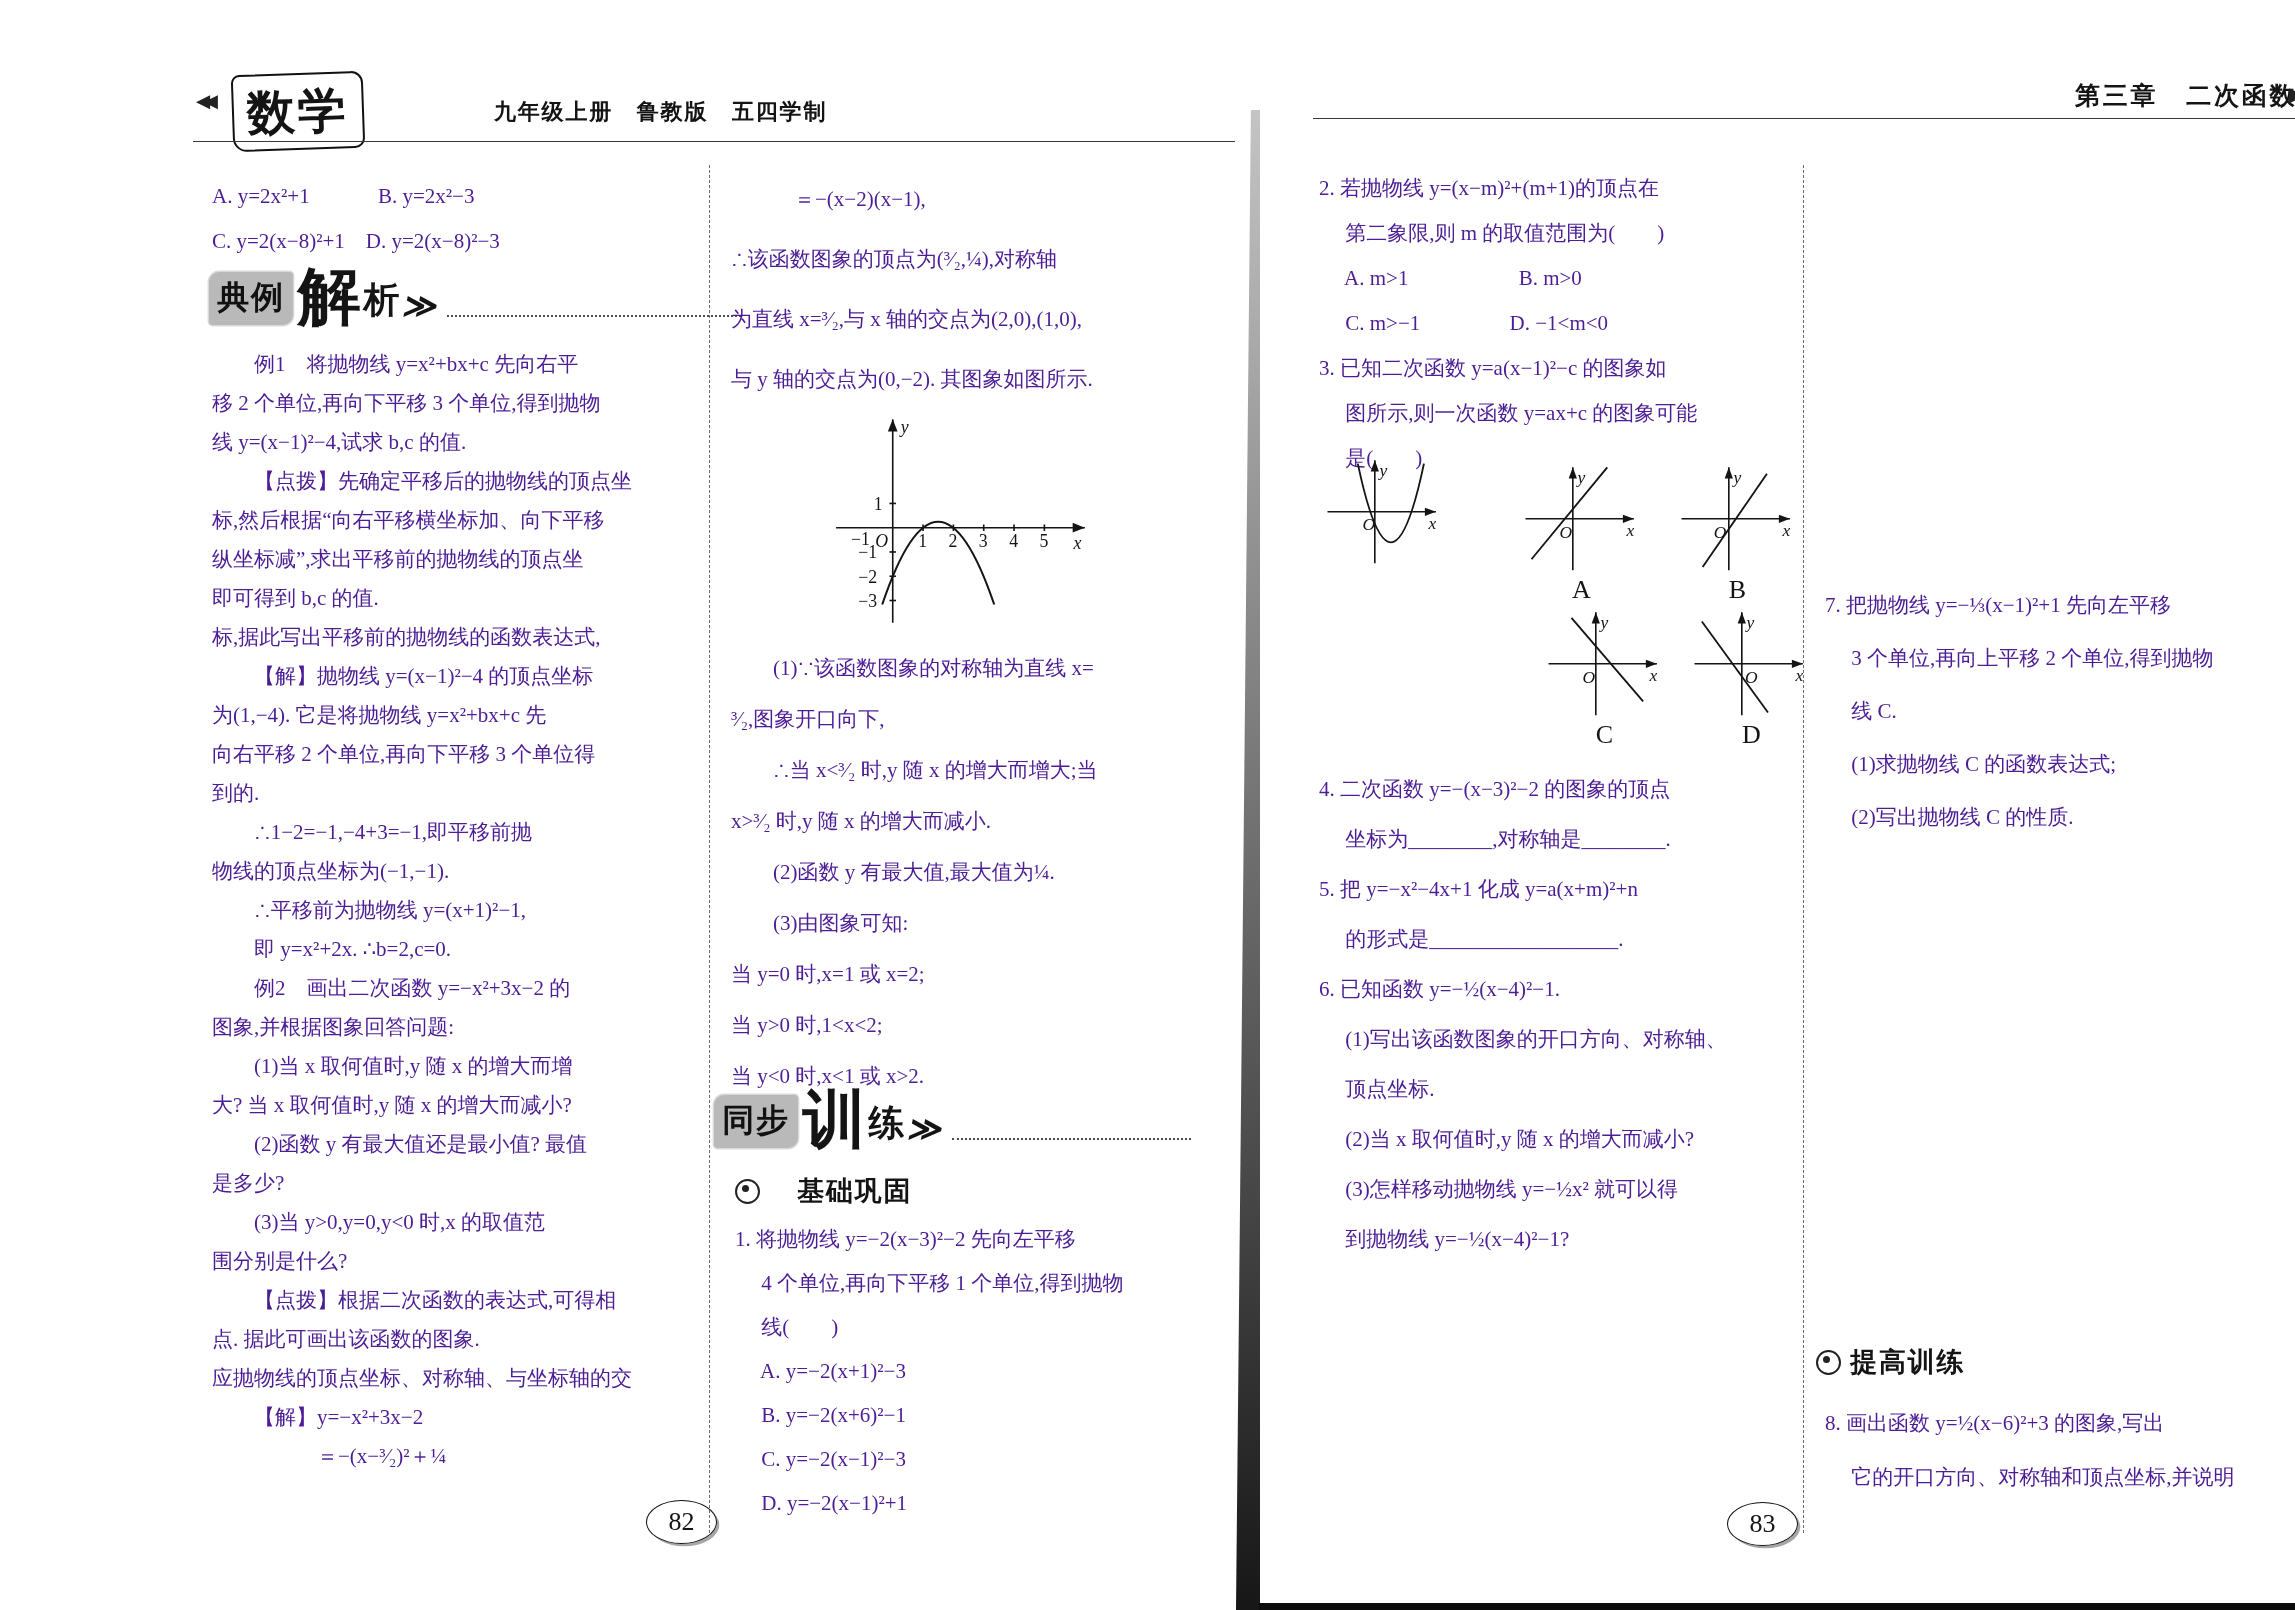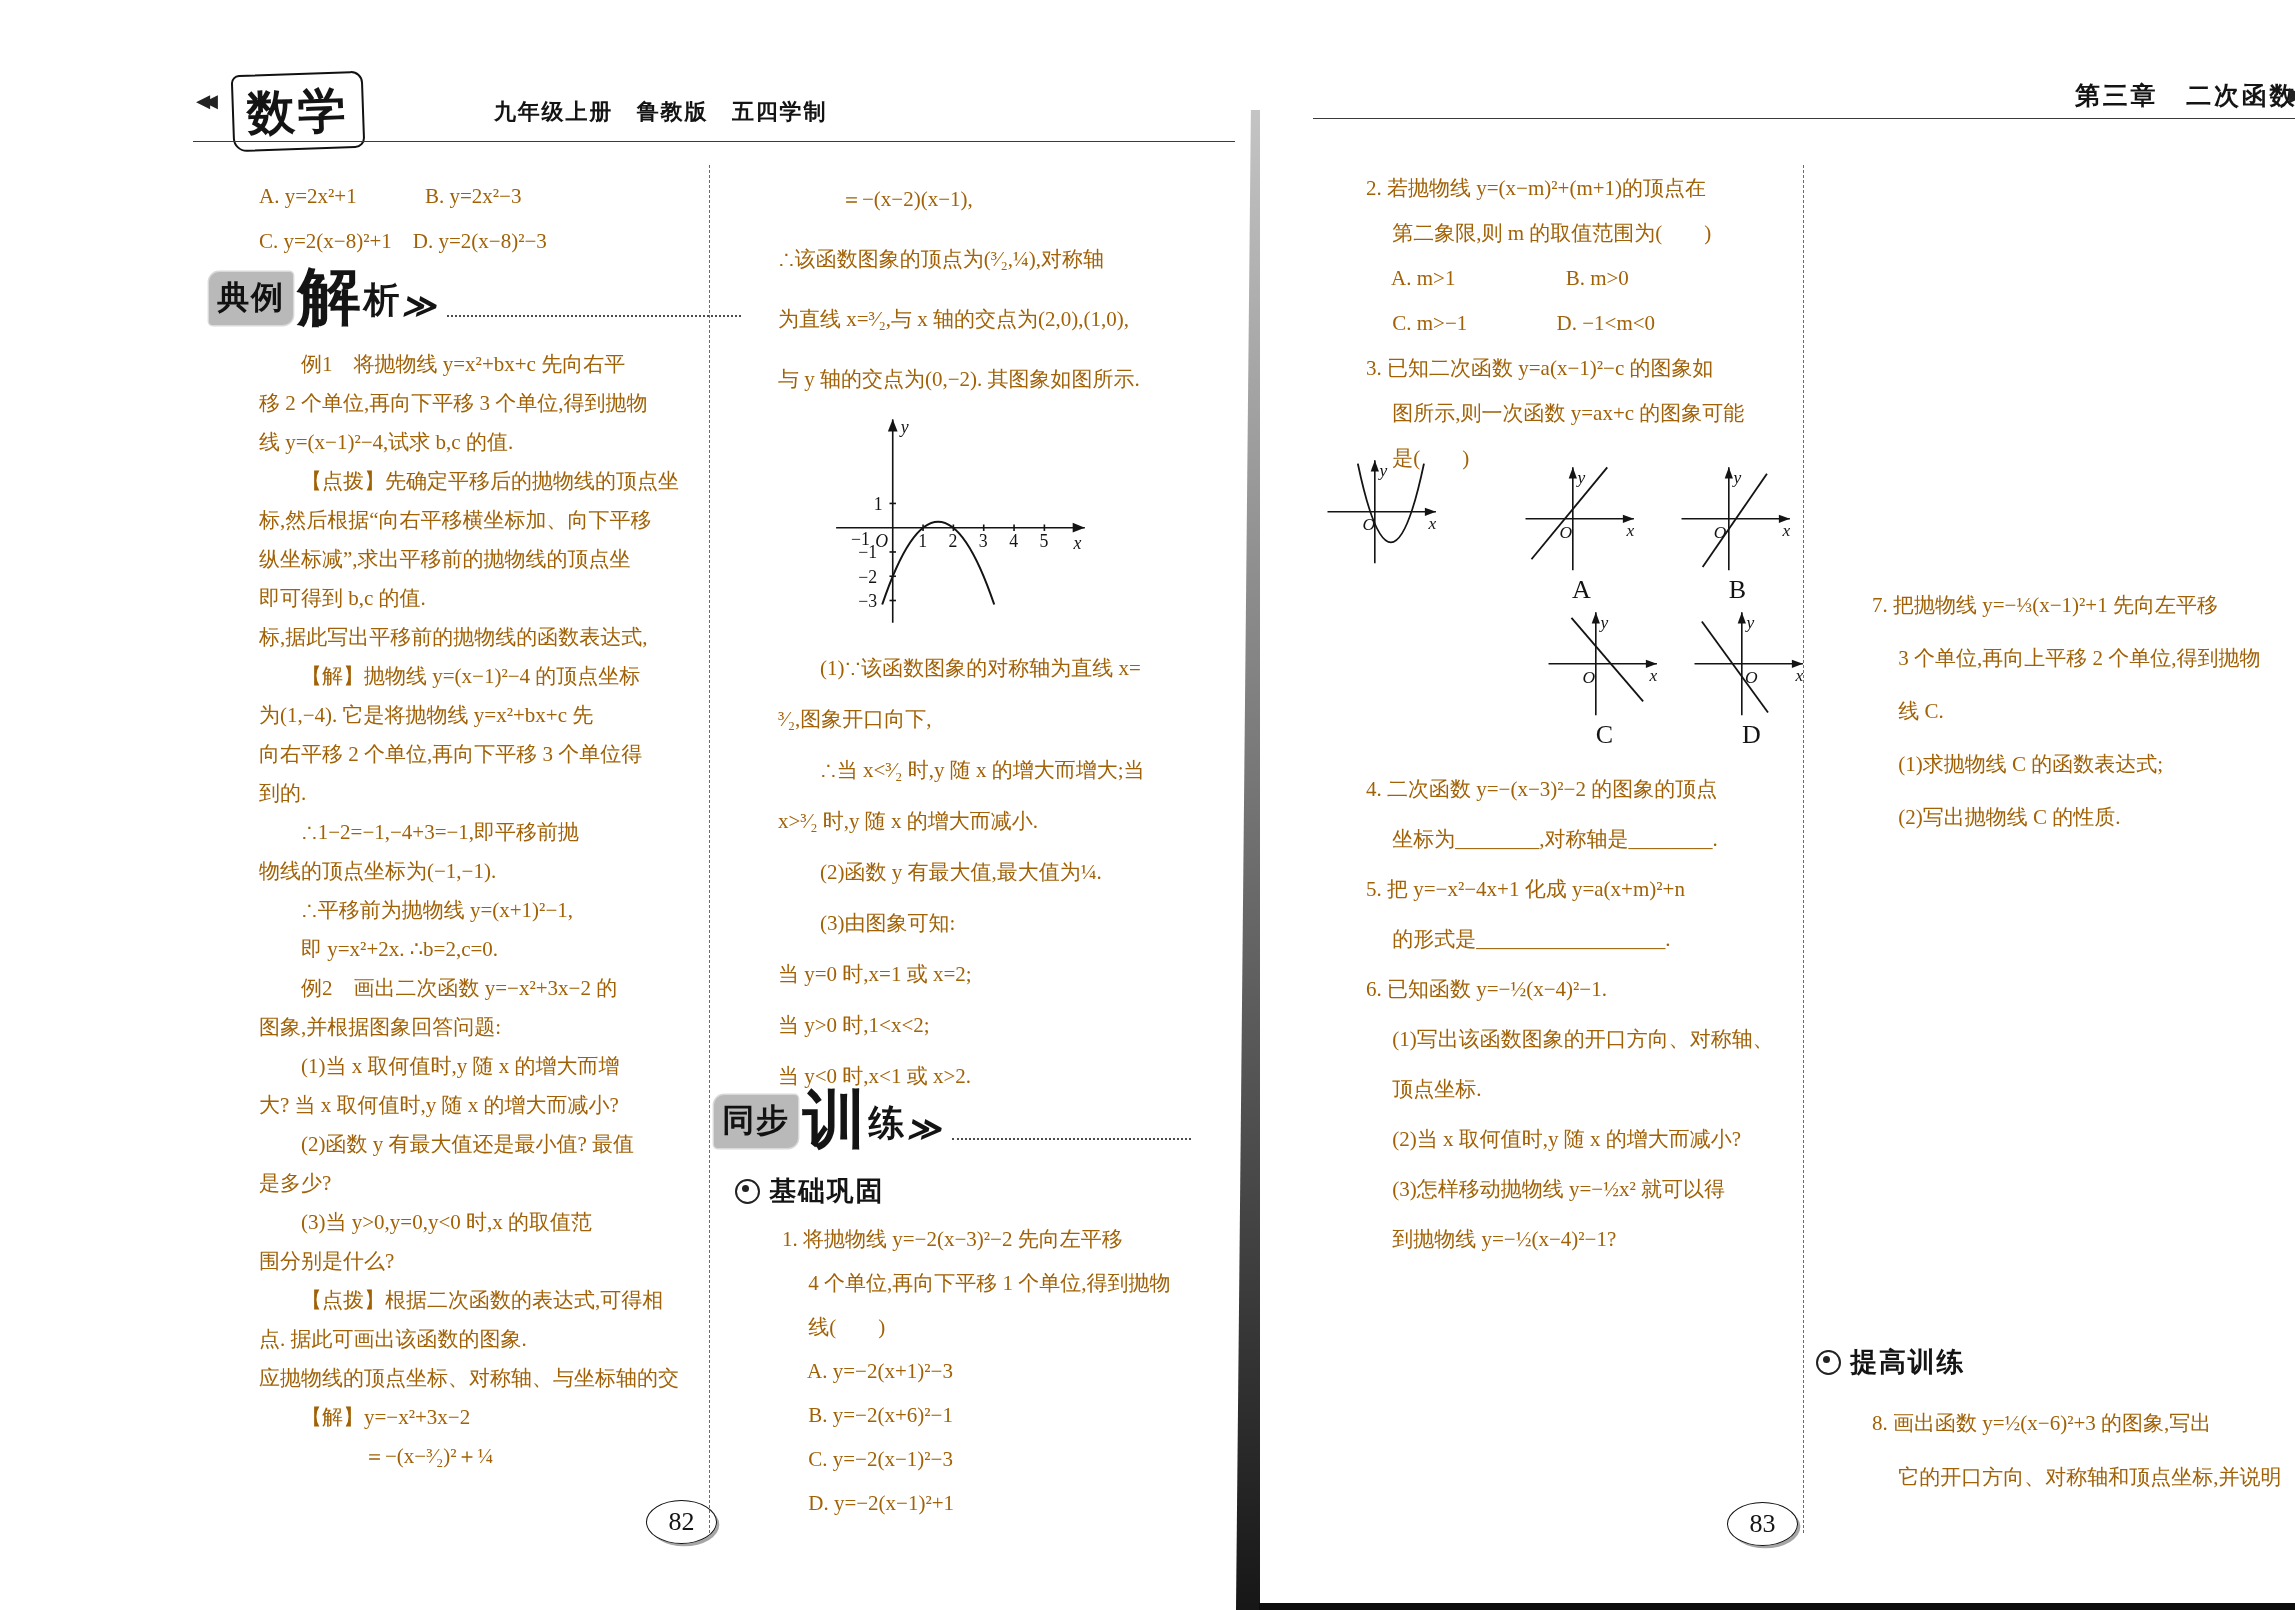--- a/index.html
+++ b/index.html
@@ -1,19 +1,19 @@
 <!DOCTYPE html>
 <html style="font-size:7.3px"><head>
 <meta charset="utf-8">
 <style>
   html,body{margin:0;padding:0;background:#e8e8e4;}
   #scan{position:relative;width:2341px;height:1611px;background:#ffffff;overflow:hidden;
         font-family:"Liberation Serif","DejaVu Serif",serif;color:#141414;}
   .abs{position:absolute;}
-  .tcol{position:absolute;font-size:21px;color:#a16207;margin-left:47px;}
+  .tcol{position:absolute;font-size:21px;color:#4c1d95;}
   .tline{white-space:pre-wrap;}
   
   .hdr-arrows-l{font-size:18.4px;letter-spacing:-6.4px;color:#222;}
   .badge{border:2.8px solid #111;border-radius:8.3px 12px 10px 13.8px;transform:rotate(-2deg);
          padding:4.6px 13px;font-size:48px;font-weight:bold;letter-spacing:2.8px;
          font-family:"Liberation Sans","DejaVu Sans",sans-serif;}
   .edition{font-size:22px;font-weight:bold;letter-spacing:1.8px;
            font-family:"Liberation Sans","DejaVu Sans",sans-serif;}
   .chapter{font-size:25px;font-weight:bold;letter-spacing:2.8px;
            font-family:"Liberation Sans","DejaVu Sans",sans-serif;}
@@ -171,21 +171,21 @@
     </div>
 
   <div class="sec-hdr" style="left:714px;top:1094px;">
     <span class="sec-tag">同步</span>
     <span class="sec-big">训</span>
     <span class="sec-small">练</span>
     <span class="sec-arr">≫</span>
     <span class="leader" style="width:239px"></span>
   </div>
 
-  <div class="sub-hdr" style="left:735px;top:1173px;">
+  <div class="sub-hdr" style="left:735px;top:1173px;gap:28px;">
     <span class="sub-ico"></span>
     <span>基础巩固</span>
   </div>
 
   <div class="tcol" style="left:735px;top:1217px;width:510px;line-height:44px;">
       <div class="tline">1. 将抛物线 y=−2(x−3)²−2 先向左平移</div>
       <div class="tline">　 4 个单位,再向下平移 1 个单位,得到抛物</div>
       <div class="tline">　 线(　　)</div>
       <div class="tline">　 A. y=−2(x+1)²−3</div>
       <div class="tline">　 B. y=−2(x+6)²−1</div>

